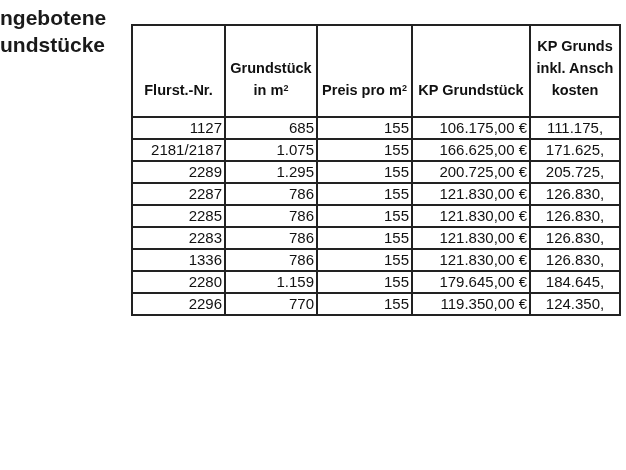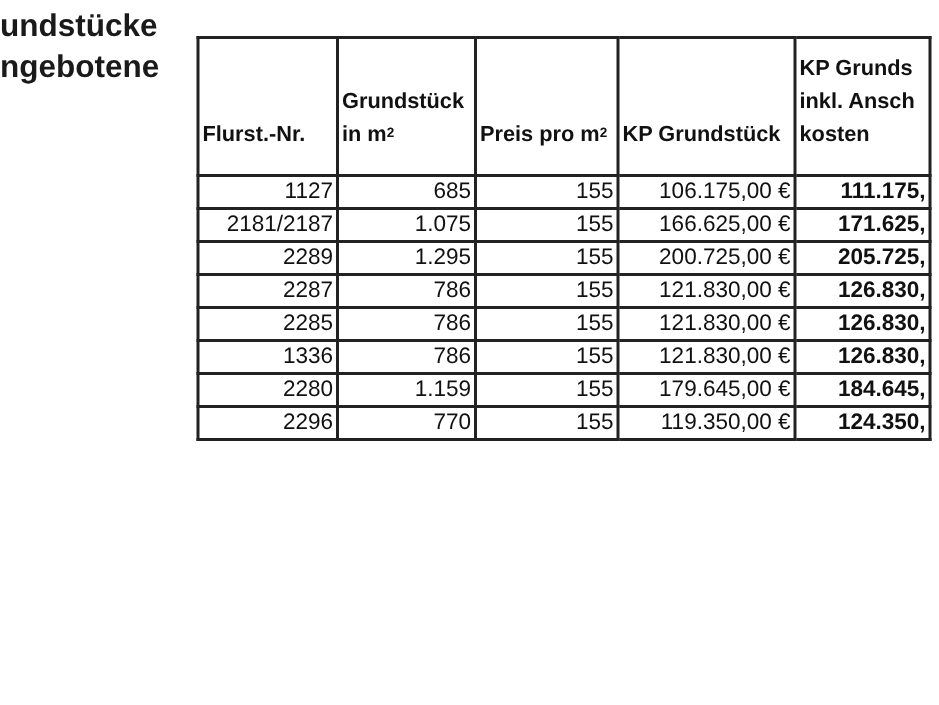--- a/index.html
+++ b/index.html
@@ -1,31 +1,31 @@
 <!DOCTYPE html>
 <html><head>
 <meta charset="utf-8">
 <style>
   html, body { margin:0; padding:0; background:#fff; }
   body { width:626px; height:470px; overflow:hidden; position:relative; font-family:"Liberation Sans", sans-serif; color:#111; }
   .title { position:absolute; left:0; top:4px; font-weight:bold; font-size:21px; line-height:27px; color:#1a1a1a; white-space:nowrap; }
   table { position:absolute; left:131px; top:24px; border-collapse:collapse; table-layout:fixed; }
   td, th { border:2px solid #222; padding:0 2px; font-size:15px; white-space:nowrap; overflow:hidden; }
-  th { font-weight:bold; text-align:left; vertical-align:bottom; height:75px; line-height:22px; padding-bottom:15px; font-size:14.5px; }
+  th { font-weight:bold; text-align:center; vertical-align:bottom; height:75px; line-height:22px; padding-bottom:15px; font-size:14.5px; }
   td { text-align:right; height:20px; line-height:20px; }
   .c1 { width:93px; } .c2 { width:92px; } .c3 { width:95px; } .c4 { width:118px; } .c5 { width:90px; }
-  td.last { text-align:right;font-weight:bold; }
+  td.last { text-align:center; }
   sup { font-size:9px; vertical-align:top; position:relative; top:-2px; }
 </style>
 </head>
 <body>
 
 <div class="title">
+  <div>ngebotene</div>
   <div>undstücke</div>
-  <div>ngebotene</div>
 </div>
 
 <table>
   <colgroup>
       <col class="c1">
       <col class="c2">
       <col class="c3">
       <col class="c4">
       <col class="c5">
     </colgroup>
@@ -72,20 +72,27 @@
         <td class="last">126.830,</td>
       </tr>
       <tr>
         <td>2285</td>
         <td>786</td>
         <td>155</td>
         <td>121.830,00 €</td>
         <td class="last">126.830,</td>
       </tr>
       <tr>
+        <td>2283</td>
+        <td>786</td>
+        <td>155</td>
+        <td>121.830,00 €</td>
+        <td class="last">126.830,</td>
+      </tr>
+      <tr>
         <td>1336</td>
         <td>786</td>
         <td>155</td>
         <td>121.830,00 €</td>
         <td class="last">126.830,</td>
       </tr>
       <tr>
         <td>2280</td>
         <td>1.159</td>
         <td>155</td>

